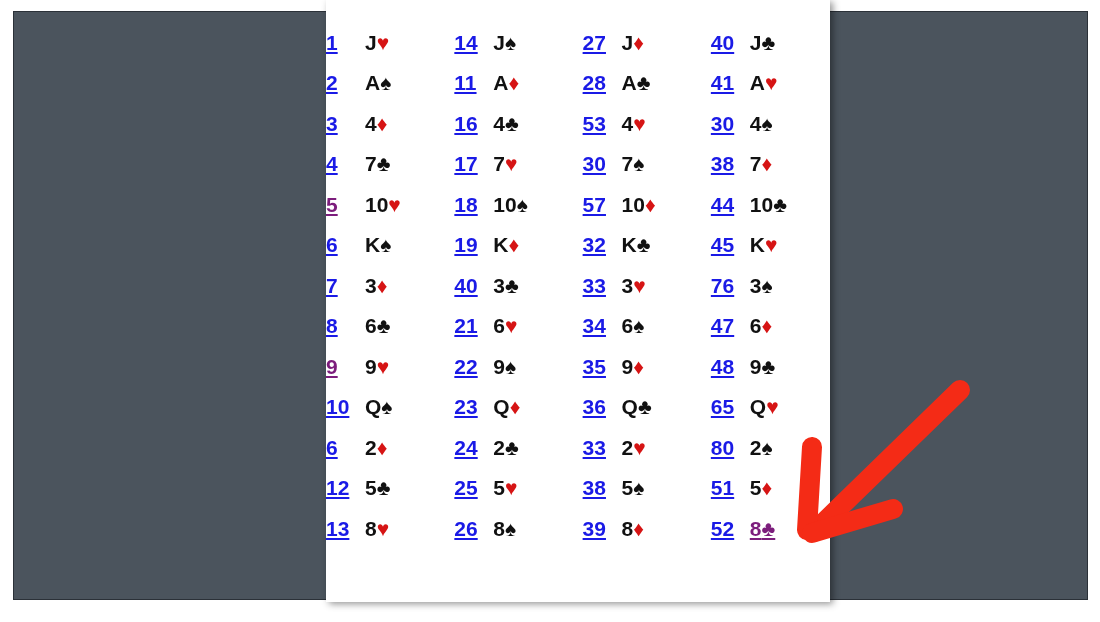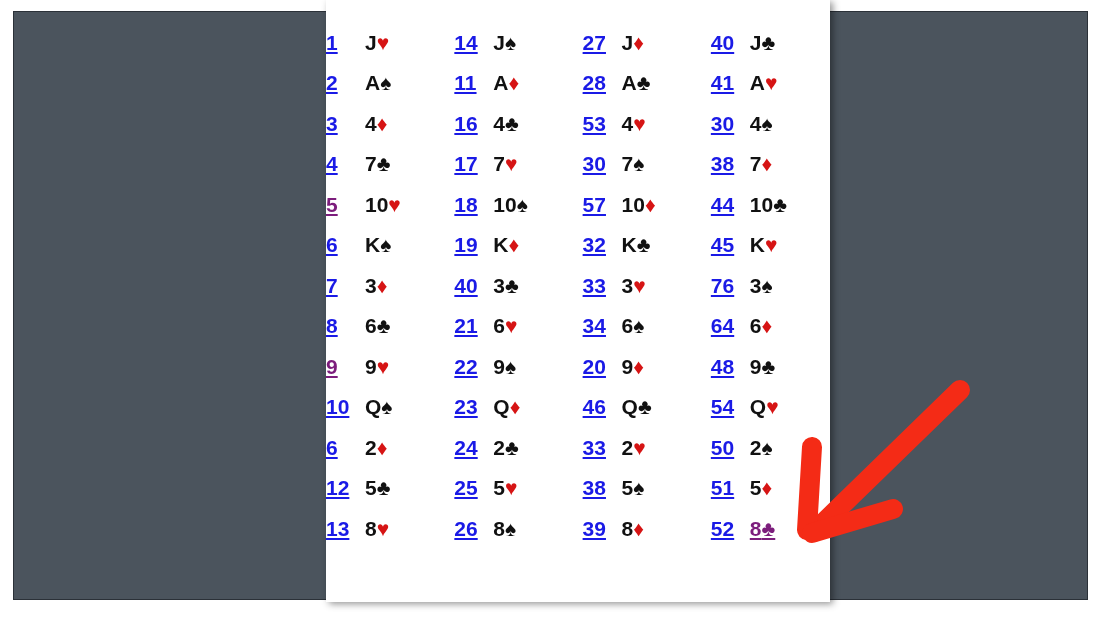--- a/index.html
+++ b/index.html
@@ -203,60 +203,60 @@
           <tr>
             <td class="idx"><span class="lnk">8</span></td>
             <td class="card"><span><span>6</span><span class="suit black">♣</span></span></td>
             <td class="gap"></td>
             <td class="idx"><span class="lnk">21</span></td>
             <td class="card"><span><span>6</span><span class="suit red">♥</span></span></td>
             <td class="gap"></td>
             <td class="idx"><span class="lnk">34</span></td>
             <td class="card"><span><span>6</span><span class="suit black">♠</span></span></td>
             <td class="gap"></td>
-            <td class="idx"><span class="lnk">64</span></td>
+            <td class="idx"><span class="lnk">47</span></td>
             <td class="card"><span><span>6</span><span class="suit red">♦</span></span></td>
           </tr>
           <tr>
             <td class="idx"><span class="lnk visited">9</span></td>
             <td class="card"><span><span>9</span><span class="suit red">♥</span></span></td>
             <td class="gap"></td>
             <td class="idx"><span class="lnk">22</span></td>
             <td class="card"><span><span>9</span><span class="suit black">♠</span></span></td>
             <td class="gap"></td>
-            <td class="idx"><span class="lnk">20</span></td>
+            <td class="idx"><span class="lnk">35</span></td>
             <td class="card"><span><span>9</span><span class="suit red">♦</span></span></td>
             <td class="gap"></td>
             <td class="idx"><span class="lnk">48</span></td>
             <td class="card"><span><span>9</span><span class="suit black">♣</span></span></td>
           </tr>
           <tr>
             <td class="idx"><span class="lnk">10</span></td>
             <td class="card"><span><span>Q</span><span class="suit black">♠</span></span></td>
             <td class="gap"></td>
             <td class="idx"><span class="lnk">23</span></td>
             <td class="card"><span><span>Q</span><span class="suit red">♦</span></span></td>
             <td class="gap"></td>
-            <td class="idx"><span class="lnk">46</span></td>
+            <td class="idx"><span class="lnk">36</span></td>
             <td class="card"><span><span>Q</span><span class="suit black">♣</span></span></td>
             <td class="gap"></td>
-            <td class="idx"><span class="lnk">54</span></td>
+            <td class="idx"><span class="lnk">65</span></td>
             <td class="card"><span><span>Q</span><span class="suit red">♥</span></span></td>
           </tr>
           <tr>
             <td class="idx"><span class="lnk">6</span></td>
             <td class="card"><span><span>2</span><span class="suit red">♦</span></span></td>
             <td class="gap"></td>
             <td class="idx"><span class="lnk">24</span></td>
             <td class="card"><span><span>2</span><span class="suit black">♣</span></span></td>
             <td class="gap"></td>
             <td class="idx"><span class="lnk">33</span></td>
             <td class="card"><span><span>2</span><span class="suit red">♥</span></span></td>
             <td class="gap"></td>
-            <td class="idx"><span class="lnk">50</span></td>
+            <td class="idx"><span class="lnk">80</span></td>
             <td class="card"><span><span>2</span><span class="suit black">♠</span></span></td>
           </tr>
           <tr>
             <td class="idx"><span class="lnk">12</span></td>
             <td class="card"><span><span>5</span><span class="suit black">♣</span></span></td>
             <td class="gap"></td>
             <td class="idx"><span class="lnk">25</span></td>
             <td class="card"><span><span>5</span><span class="suit red">♥</span></span></td>
             <td class="gap"></td>
             <td class="idx"><span class="lnk">38</span></td>

